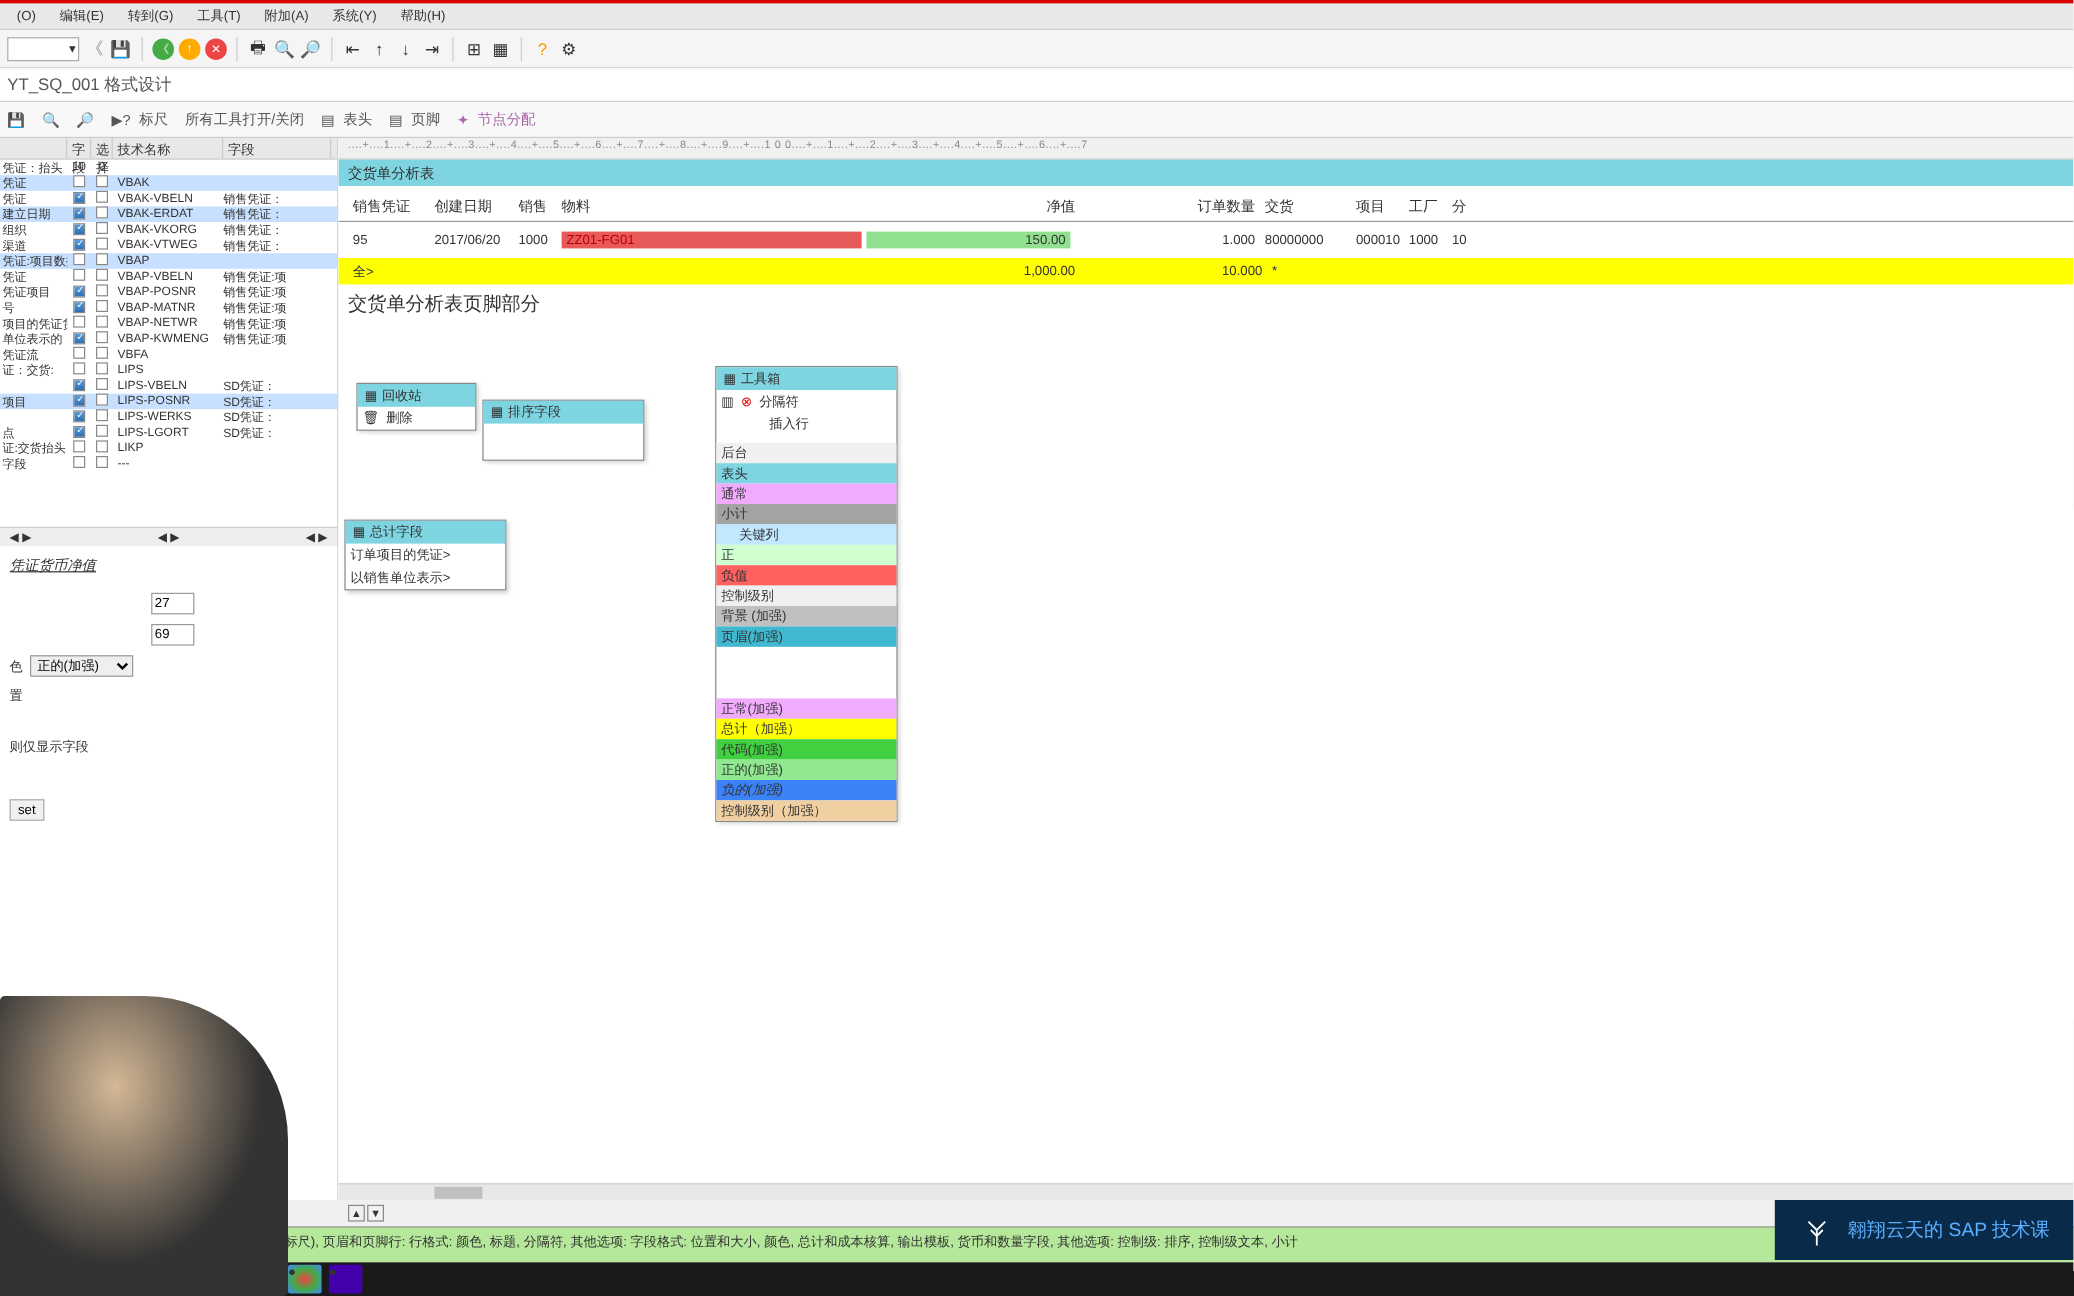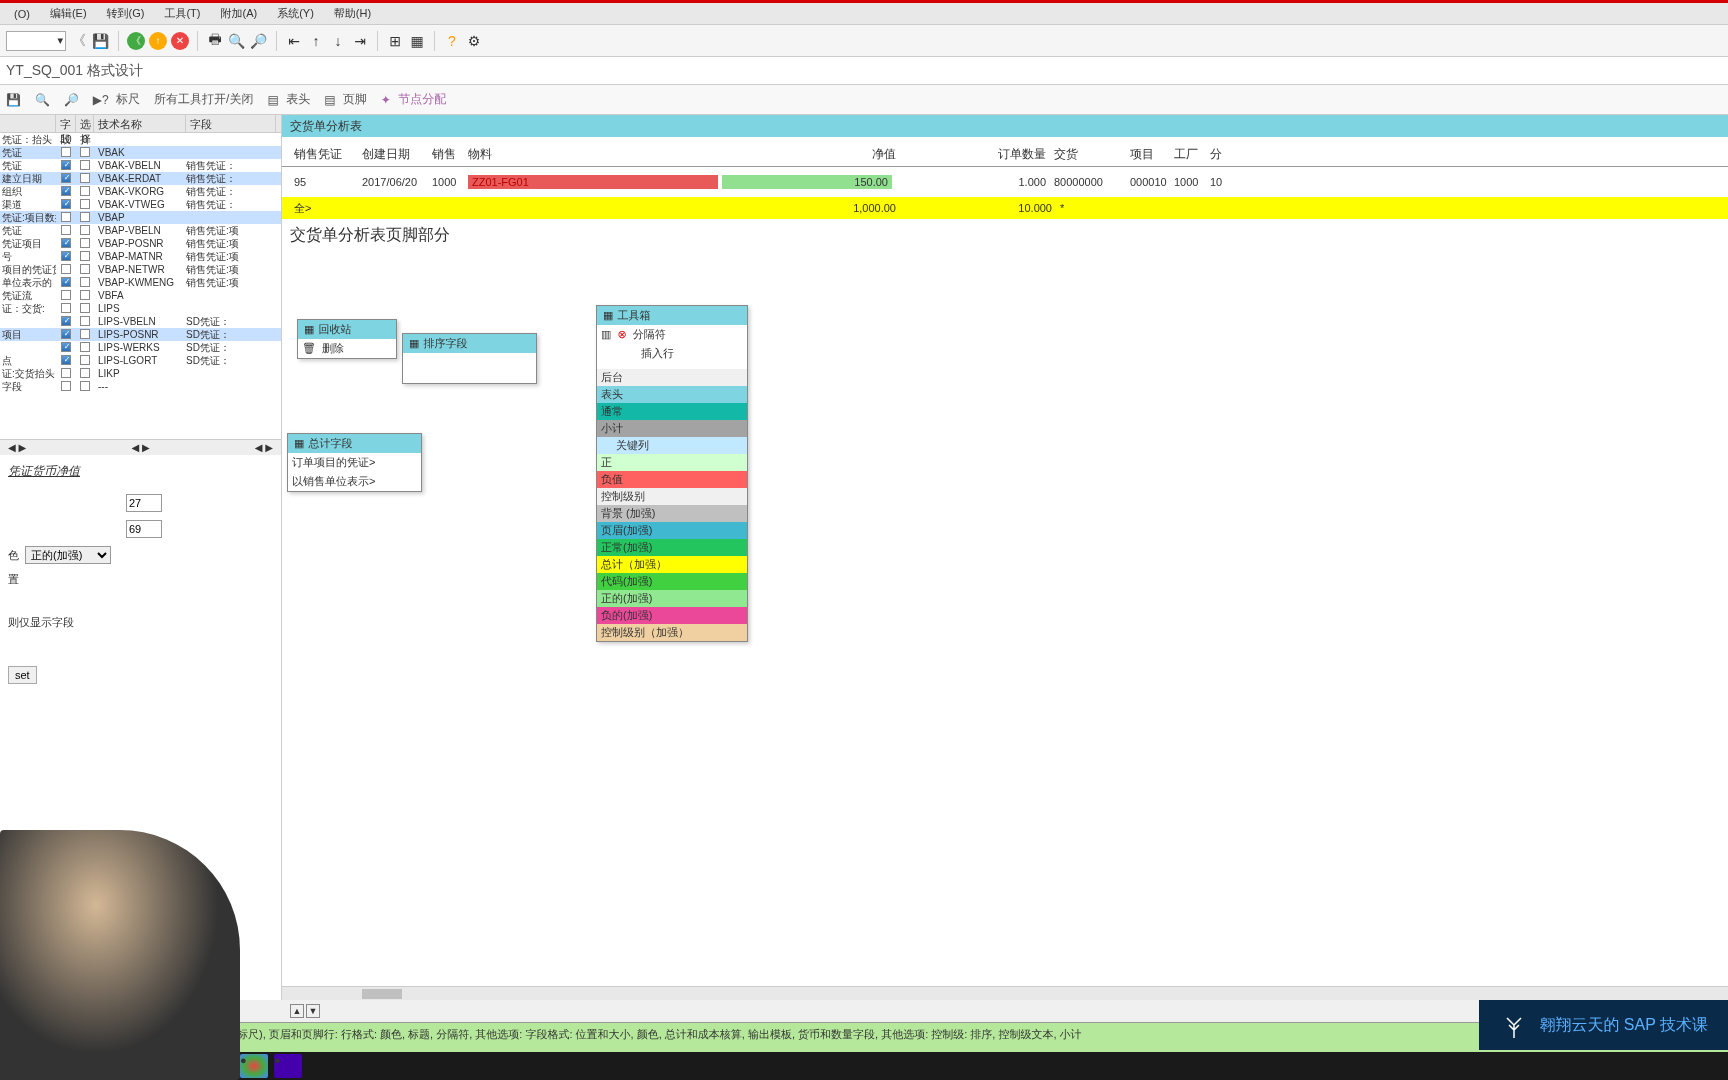--- a/index.html
+++ b/index.html
@@ -289,20 +289,21 @@
       <div class="lb-row">色 <select><option>正的(加强)</option></select></div>
       <div class="lb-row">置</div>
       <div style="height:20px"></div>
       <div>则<span>仅显示字段</span></div>
       <div style="height:30px"></div>
       <button class="lb-btn">set</button>
     </div>
   </div>
 
   <div class="right-panel">
+    <div class="ruler">....+....1....+....2....+....3....+....4....+....5....+....6....+....7....+....8....+....9....+....1 0 0....+....1....+....2....+....3....+....4....+....5....+....6....+....7</div>
     <div class="rpt-title">交货单分析表</div>
     <div style="height:6px;background:#fff"></div>
     <div class="rpt-header">
       <div style="width:68px">销售凭证</div>
       <div style="width:70px">创建日期</div>
       <div style="width:36px">销售</div>
       <div style="width:250px">物料</div>
       <div style="width:186px;text-align:right">净值</div>
       <div style="width:150px;text-align:right">订单数量</div>
       <div style="width:76px">交货</div>
@@ -367,33 +368,33 @@
           <span style="color:#d00">⊗</span>
           <span>分隔符</span>
         </div>
       <div class="pf-item" style="padding-left:44px">
           <span>插入行</span>
         </div>
       <div style="height:6px"></div>
       <div id="color-list">
           <div class="color-row" style="background: rgb(240, 240, 240);">后台</div>
           <div class="color-row" style="background: rgb(126, 212, 224);">表头</div>
-          <div class="color-row" style="background: #14b8a6;">通常</div>
+          <div class="color-row" style="background: #f0abfc;">通常</div>
           <div class="color-row" style="background: #a3a3a3;">小计</div>
           <div class="color-row" style="background: rgb(192, 232, 255); padding-left: 19px;">关键列</div>
           <div class="color-row" style="background: rgb(208, 255, 208);">正</div>
           <div class="color-row" style="background: rgb(255, 96, 96);">负值</div>
           <div class="color-row" style="background: rgb(240, 240, 240);">控制级别</div>
           <div class="color-row" style="background: rgb(192, 192, 192);">背景 (加强)</div>
           <div class="color-row" style="background: rgb(64, 184, 208);">页眉(加强)</div>
-          <div class="color-row" style="background: #22c55e;">正常(加强)</div>
+          <div class="color-row" style="background: #f0abfc; margin-top: 43px;">正常(加强)</div>
           <div class="color-row" style="background: rgb(255, 255, 0);">总计（加强）</div>
           <div class="color-row" style="background: rgb(64, 208, 64);">代码(加强)</div>
           <div class="color-row" style="background: rgb(144, 232, 144);">正的(加强)</div>
-          <div class="color-row" style="background: #ec4899;">负的(加强)</div>
+          <div class="color-row" style="background: #3b82f6; font-style: italic;">负的(加强)</div>
           <div class="color-row" style="background: rgb(240, 208, 160);">控制级别（加强）</div>
         </div>
     </div>
 
     <div class="scrollbar-h" style="position:absolute;bottom:0;left:0;right:0">
         <div class="thumb"></div>
       </div>
   </div>
 </div>
 

